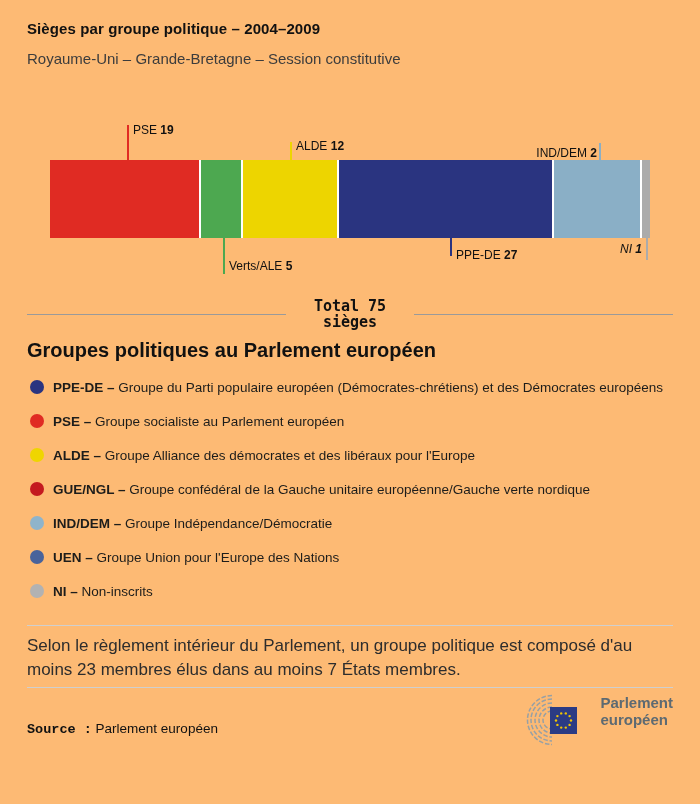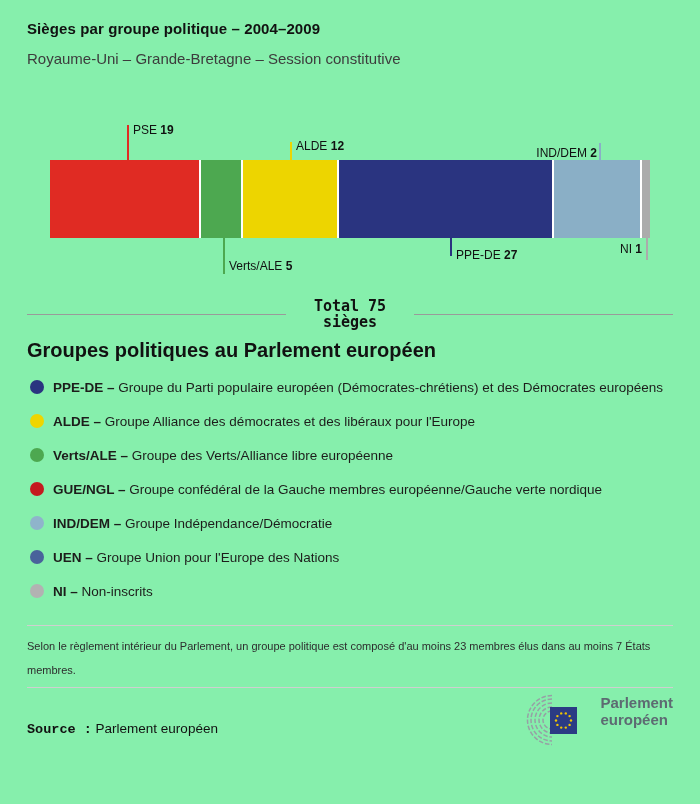--- a/index.html
+++ b/index.html
@@ -1,18 +1,18 @@
 <!DOCTYPE html>
 <html lang="fr"><head>
 <meta charset="utf-8">
 <style>
   * { margin:0; padding:0; box-sizing:border-box; }
   html,body { background:#fff; }
   .page {
-    position:relative; width:700px; height:804px; background:#86efac;
+    position:relative; width:700px; height:804px; background:#fdba74;
     font-family:"Liberation Sans", sans-serif; color:#1d1d1b; overflow:hidden;
   }
   .pad { padding-left:27px; padding-right:27px; }
 
   
   .header { padding-top:20px; }
   .title { font-size:15px; font-weight:bold; color:#111; letter-spacing:.1px; }
   .subtitle { margin-top:13px; font-size:15px; font-weight:400; color:#3c3c3c; }
 
   
@@ -27,42 +27,42 @@
   .t-pse    { left:133px; top:8px; }
   .l-alde   { left:290px; top:27px;  height:18px; }
   .t-alde   { left:296px; top:24px; }
   .l-inddem { left:599px; top:28px;  height:17px; }
   .t-inddem { right:103px; top:31px; }
   .l-verts  { left:223px; top:123px; height:36px; }
   .t-verts  { left:229px; top:144px; }
   .l-ppede  { left:450px; top:123px; height:18px; }
   .t-ppede  { left:456px; top:133px; }
   .l-ni     { left:646px; top:123px; height:22px; }
-  .t-ni     { right:58px; top:127px; }
+  .t-ni     { right:58px; top:127px;font-style:italic; }
 
   
   .total-row { display:flex; align-items:center; margin-top:8px; }
   .rule { flex:1; height:1px; background:#9a9a9a; }
   .total-text { margin:0 28px; text-align:center;
                 font-family:"DejaVu Sans Mono", monospace;
                 font-weight:bold; font-size:15px; line-height:16px; color:#111; }
 
   
   .legend-heading { margin-top:9px; font-size:20px; font-weight:bold; color:#111; }
   .legend { margin-top:16px; list-style:none; }
   .legend-item { display:flex; align-items:flex-start; margin-bottom:15px;
                  font-size:13.5px; line-height:19px; color:#1d1d1b; }
   .legend-dot { flex:none; width:14px; height:14px; border-radius:50%;
                 margin:2px 9px 0 3px; }
   .legend-text b { font-weight:bold; }
 
   
   .divider { border:none; border-top:1px solid #cfcfcf; margin:0 27px; }
   .div1 { margin-top:24px; }
-  .note { padding-top:8px; font-size:11px; line-height:24px; color:#2d2d2d; }
+  .note { padding-top:8px; font-size:17px; line-height:24px; color:#2d2d2d; }
   .div2 { margin-top:5px; }
   .footer-row { display:flex; justify-content:space-between; align-items:center;
                 margin-top:6px; }
   .source { font-size:13.5px; color:#111; padding-top:18px; }
   .source b { font-weight:bold;font-family:Liberation Mono, monospace; }
   .logo { display:flex; align-items:flex-start; gap:20px; }
   .logo-text { font-size:15px; line-height:17px; font-weight:bold; color:#5d6a72; }
 </style>
 </head>
 <body>
@@ -114,30 +114,30 @@
   </div>
 
   <h2 class="legend-heading pad">Groupes politiques au Parlement européen</h2>
 
   <ul class="legend pad">
     <li class="legend-item">
       <span class="legend-dot" style="background: rgb(42, 52, 128);"></span>
       <p class="legend-text"><b>PPE-DE –</b> <span>Groupe du Parti populaire européen (Démocrates-chrétiens) et des Démocrates européens</span></p>
     </li>
     <li class="legend-item">
+      <span class="legend-dot" style="background: rgb(224, 43, 35);"></span>
+      <p class="legend-text"><b>PSE –</b> <span>Groupe socialiste au Parlement européen</span></p>
+    </li>
+    <li class="legend-item">
       <span class="legend-dot" style="background: rgb(239, 213, 0);"></span>
       <p class="legend-text"><b>ALDE –</b> <span>Groupe Alliance des démocrates et des libéraux pour l'Europe</span></p>
     </li>
     <li class="legend-item">
-      <span class="legend-dot" style="background: rgb(77, 168, 80);"></span>
-      <p class="legend-text"><b>Verts/ALE –</b> <span>Groupe des Verts/Alliance libre européenne</span></p>
-    </li>
-    <li class="legend-item">
       <span class="legend-dot" style="background: rgb(196, 26, 31);"></span>
-      <p class="legend-text"><b>GUE/NGL –</b> <span>Groupe confédéral de la Gauche membres européenne/Gauche verte nordique</span></p>
+      <p class="legend-text"><b>GUE/NGL –</b> <span>Groupe confédéral de la Gauche unitaire européenne/Gauche verte nordique</span></p>
     </li>
     <li class="legend-item">
       <span class="legend-dot" style="background: rgb(143, 180, 203);"></span>
       <p class="legend-text"><b>IND/DEM –</b> <span>Groupe Indépendance/Démocratie</span></p>
     </li>
     <li class="legend-item">
       <span class="legend-dot" style="background: rgb(73, 99, 155);"></span>
       <p class="legend-text"><b>UEN –</b> <span>Groupe Union pour l'Europe des Nations</span></p>
     </li>
     <li class="legend-item">

